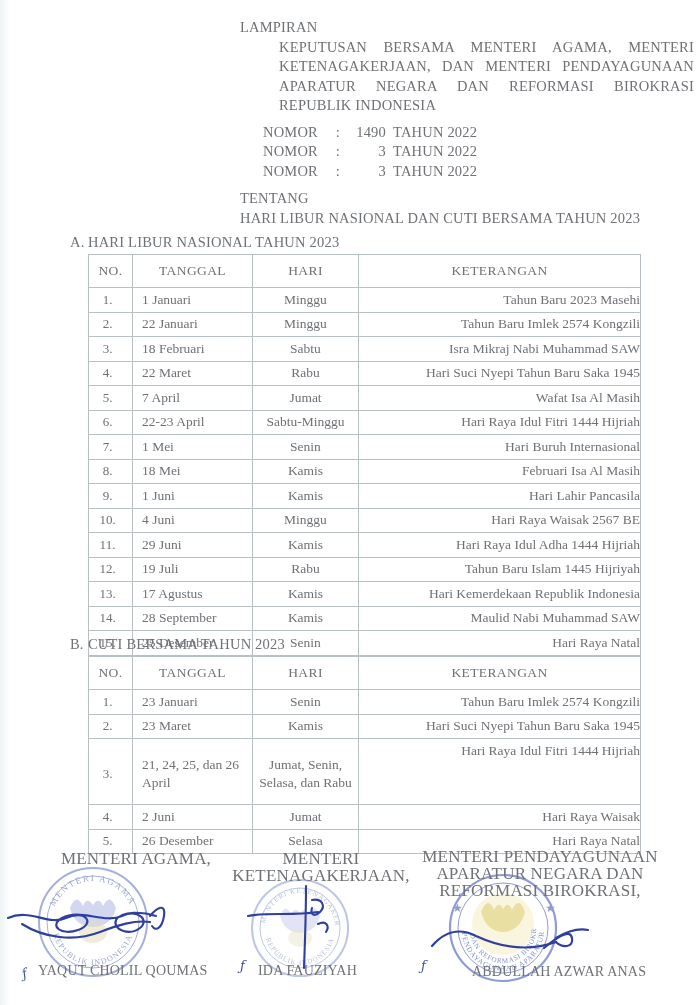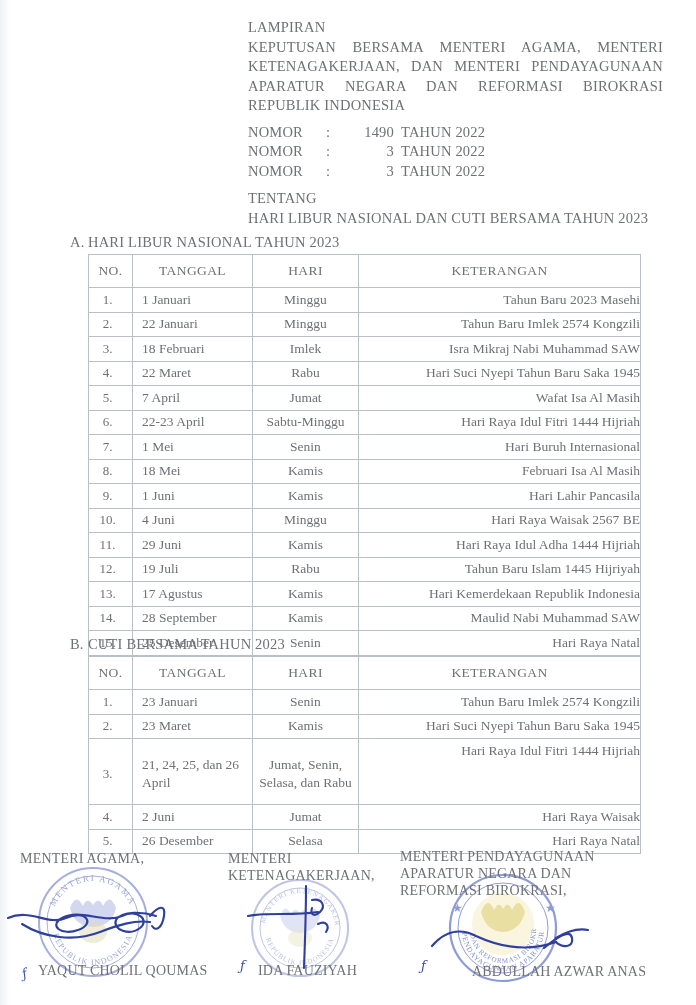--- a/index.html
+++ b/index.html
@@ -26,48 +26,50 @@
   }
   .page {
     position: relative;
     width: 696px;
     height: 1005px;
   }
 
   
   .header-block {
     position: absolute;
-    left: 248px;
+    left: 240px;
     top: 18px;
     width: 418px;
   }
   .header-line {
     font-size: 14.5px;
     line-height: 19.5px;
     letter-spacing: .2px;
     white-space: nowrap;
   }
   .header-para {
     font-size: 14.5px;
     line-height: 19.5px;
     letter-spacing: .2px;
     text-align: justify;
     text-align-last: left;
     width: 415px;
+    margin-left: 39px;
   }
   .nomor-table {
     margin-top: 7px;
     border-collapse: collapse;
     font-size: 14.5px;
     line-height: 19.5px;
   }
   .nomor-table td {
     padding: 0;
     white-space: nowrap;
     letter-spacing: .2px;
+    text-align: right;
   }
   .nomor-label { width: 78px; }
   .nomor-colon { width: 22px; }
   .nomor-num {
     width: 46px;
     text-align: right;
     padding-right: 7px !important;
   }
   .tentang-block { margin-top: 8px; }
 
@@ -139,21 +141,22 @@
   
   .sig-area {
     position: absolute;
     left: 0;
     top: 846px;
     width: 696px;
     height: 159px;
   }
   .sig-col {
     position: absolute;
-    font-size: 14px;
+    text-align: center;
+    font-size: 17px;
     line-height: 17px;
     letter-spacing: .2px;
   }
   #sig-col-1 { left: 20px;  top: 4px;  width: 232px; }
   #sig-col-2 { left: 228px; top: 4px;  width: 186px; }
   #sig-col-3 { left: 400px; top: 2px;  width: 280px; }
 
   .sig-title { position: relative; z-index: 3; }
   .sig-name {
     position: absolute;
@@ -255,21 +258,21 @@
       </tr>
       <tr>
         <td class="cell-no">2.</td>
         <td class="cell-tgl">22 Januari</td>
         <td class="cell-hari">Minggu</td>
         <td class="cell-ket">Tahun Baru Imlek 2574 Kongzili</td>
       </tr>
       <tr>
         <td class="cell-no">3.</td>
         <td class="cell-tgl">18 Februari</td>
-        <td class="cell-hari">Imlek</td>
+        <td class="cell-hari">Sabtu</td>
         <td class="cell-ket">Isra Mikraj Nabi Muhammad SAW</td>
       </tr>
       <tr>
         <td class="cell-no">4.</td>
         <td class="cell-tgl">22 Maret</td>
         <td class="cell-hari">Rabu</td>
         <td class="cell-ket">Hari Suci Nyepi Tahun Baru Saka 1945</td>
       </tr>
       <tr>
         <td class="cell-no">5.</td>

